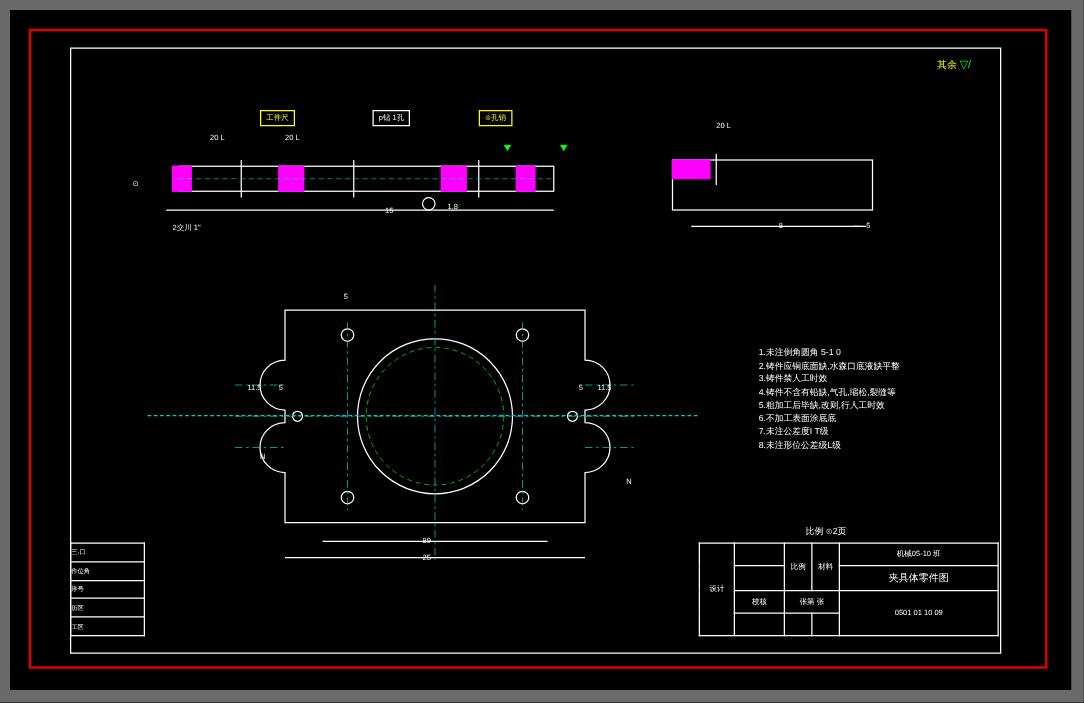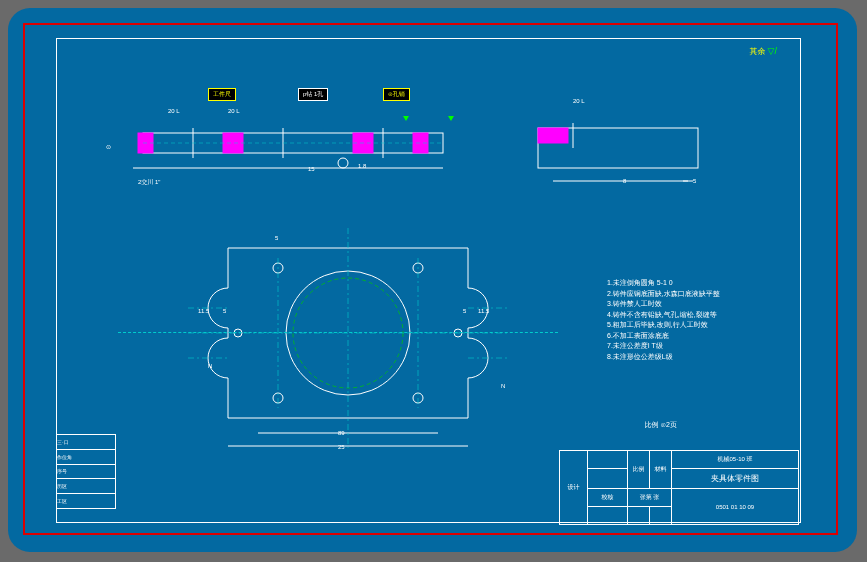--- a/index.html
+++ b/index.html
@@ -1,17 +1,17 @@
 <!DOCTYPE html>
 <html><head>
 <meta charset="utf-8">
 <style>
   * { box-sizing: border-box; margin: 0; padding: 0; }
   body { background: #6a6a6a; width: 867px; height: 562px; position: relative; font-family: sans-serif; overflow: hidden; }
-  .canvas { position: absolute; left: 8px; top: 8px; width: 849px; height: 544px; background: #0369a1; border-radius: 22px; }
+  .canvas { position: absolute; left: 8px; top: 8px; width: 849px; height: 544px; background: #000000; }
   .frame-outer { position: absolute; left: 15px; top: 15px; width: 815px; height: 512px; border: 2px solid #d00; }
   .frame-inner { position: absolute; left: 48px; top: 30px; width: 745px; height: 485px; border: 1px solid #fff; }
   
   
   .top-view-1 { position: absolute; left: 95px; top: 95px; width: 360px; height: 85px; }
   .top-view-2 { position: absolute; left: 510px; top: 95px; width: 200px; height: 85px; }
   
   
   .plan-view { position: absolute; left: 180px; top: 220px; width: 320px; height: 230px; }
   
@@ -144,21 +144,21 @@
     <div>4.铸件不含有铅缺,气孔,缩松,裂缝等</div>
     <div>5.粗加工后毕缺,改则,行人工时效</div>
     <div>6.不加工表面涂底底</div>
     <div>7.未注公差度I T级</div>
     <div>8.未注形位公差级L级</div>
   </div>
 
   <div class="dim-text" style="right:180px; bottom:122px; font-size:7px;">比例 ⊙2页</div>
 
   <div class="title-block">
-    <table style="border-collapse:collapse; width:100%; height:100%;margin-top:16px;">
+    <table style="border-collapse:collapse; width:100%; height:100%;">
       <tbody>
           <tr style="height:18px;">
         <td rowspan="4" style="width:28px;">设计</td>
         <td style="width:40px;"></td>
         <td rowspan="2" style="width:22px;">比例</td>
         <td rowspan="2" style="width:22px;">材料</td>
         <td colspan="2">机械05-10 班</td>
       </tr>
       <tr style="height:20px;">
         <td></td>

